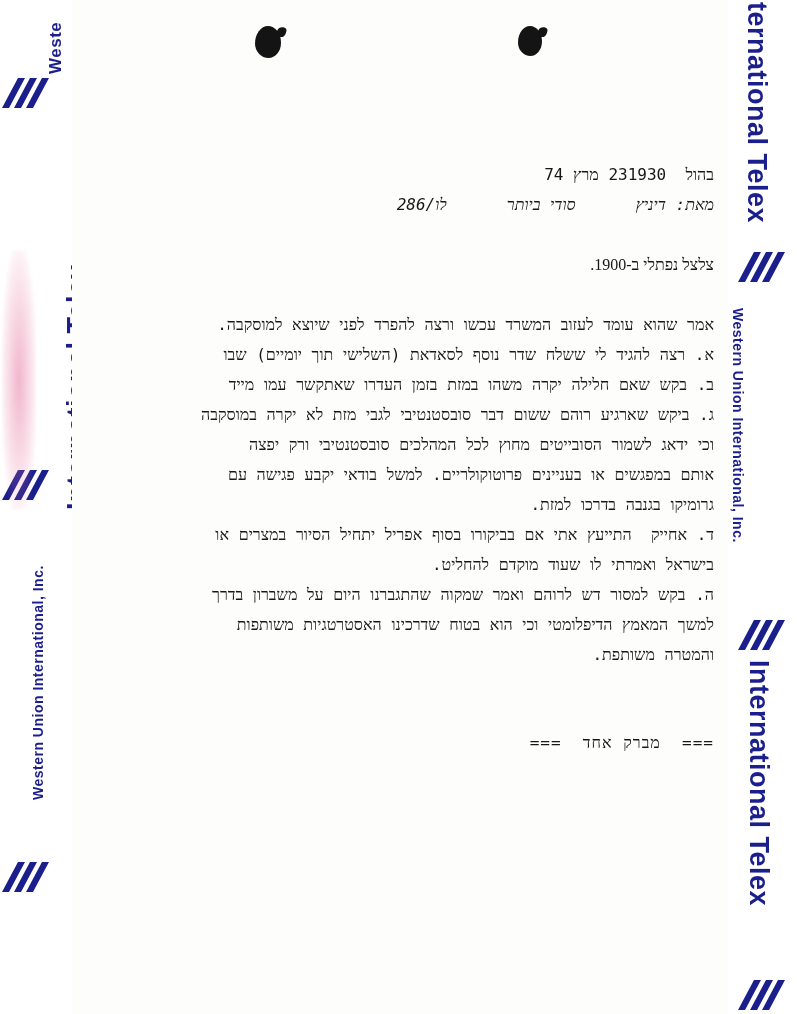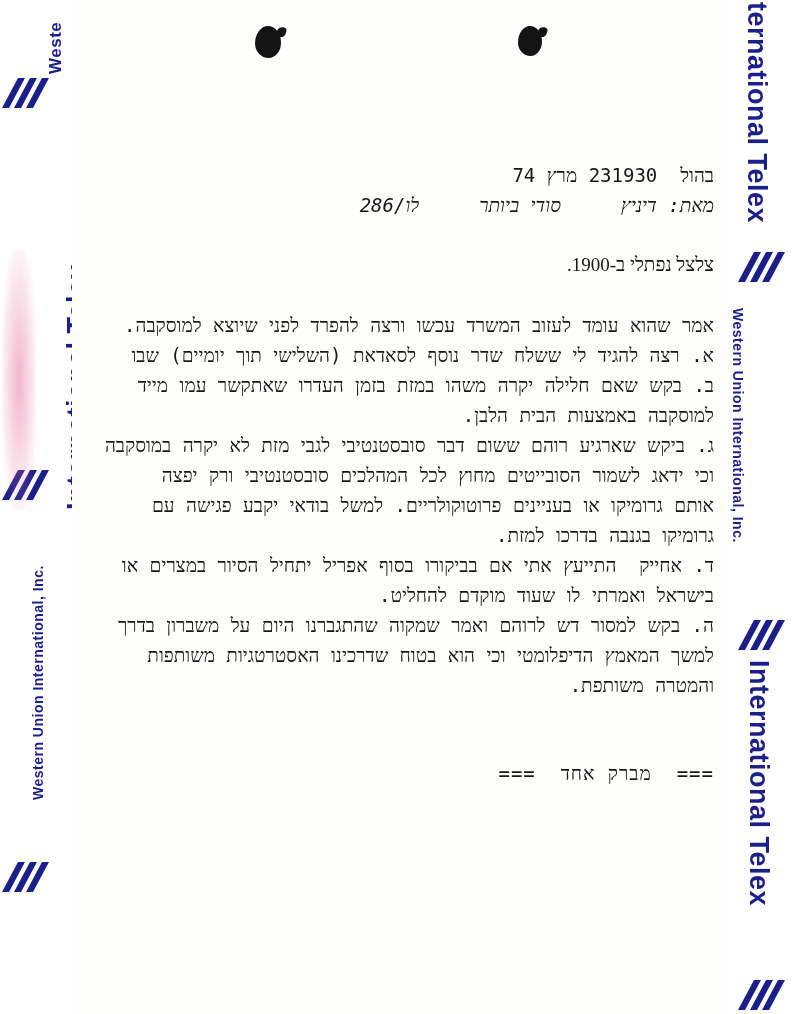--- a/index.html
+++ b/index.html
@@ -98,21 +98,21 @@
   .letter {
     position: absolute;
     left: 86px;
     top: 0;
     width: 628px;
     height: 1014px;
     direction: rtl;
     text-align: right;
     color: #171717;
     font-family: "DejaVu Sans Mono", monospace;
-    font-size: 19px;
+    font-size: 16px;
     line-height: 30px;
   }
   .block { margin: 0; }
   .pad-top-1 { padding-top: 160px; }
   .pad-top-2 { padding-top: 30px; }
   .pad-top-3 { padding-top: 30px; font-family: Liberation Serif, serif; }
 
   .line { white-space: pre-wrap; }
 
   .row-split {
@@ -201,24 +201,23 @@
       <div class="cell">סודי ביותר</div>
       <div class="cell">לו/286</div>
     </div>
 
     <div class="block pad-top-3 line">צלצל נפתלי ב-1900.</div>
 
     <div class="block pad-top-2">
       <div class="line">אמר שהוא עומד לעזוב המשרד עכשו ורצה להפרד לפני שיוצא למוסקבה.</div>
       <div class="line">א. רצה להגיד לי ששלח שדר נוסף לסאדאת (השלישי תוך יומיים) שבו</div>
       <div class="line">ב. בקש שאם חלילה יקרה משהו במזת בזמן העדרו שאתקשר עמו מייד</div>
-      <div class="line">למוסקבה באמצעות הבית הלבן.</div>
       <div class="line">ג. ביקש שארגיע רוהם ששום דבר סובסטנטיבי לגבי מזת לא יקרה במוסקבה</div>
       <div class="line">וכי ידאג לשמור הסובייטים מחוץ לכל המהלכים סובסטנטיבי ורק יפצה</div>
-      <div class="line">אותם גרומיקו או בעניינים פרוטוקולריים. למשל בודאי יקבע פגישה עם</div>
+      <div class="line">אותם במפגשים או בעניינים פרוטוקולריים. למשל בודאי יקבע פגישה עם</div>
       <div class="line">גרומיקו בגנבה בדרכו למזת.</div>
       <div class="line">ד. אחייק  התייעץ אתי אם בביקורו בסוף אפריל יתחיל הסיור במצרים או</div>
       <div class="line">בישראל ואמרתי לו שעוד מוקדם להחליט.</div>
       <div class="line">ה. בקש למסור דש לרוהם ואמר שמקוה שהתגברנו היום על משברון בדרך</div>
       <div class="line">למשך המאמץ הדיפלומטי וכי הוא בטוח שדרכינו האסטרטגיות משותפות</div>
       <div class="line">והמטרה משותפת.</div>
     </div>
 
     <div class="footer line">===  מברק אחד  ===</div>
   </div>

